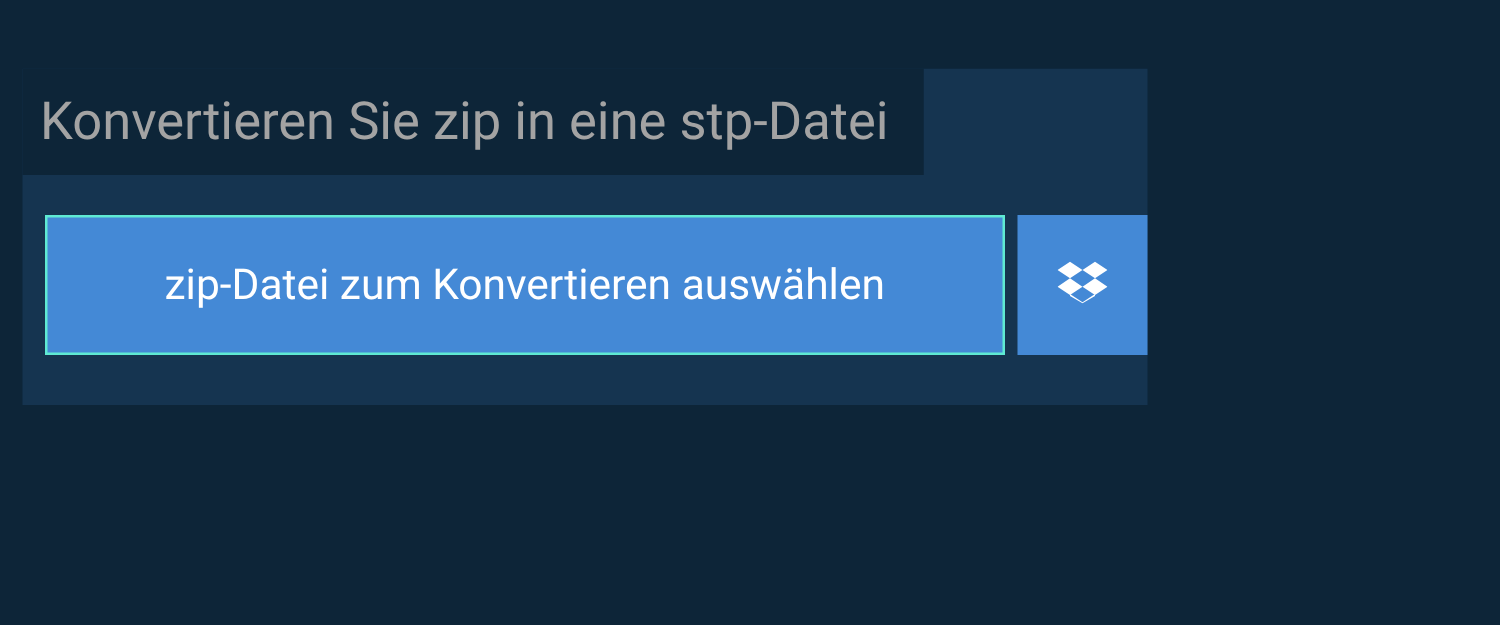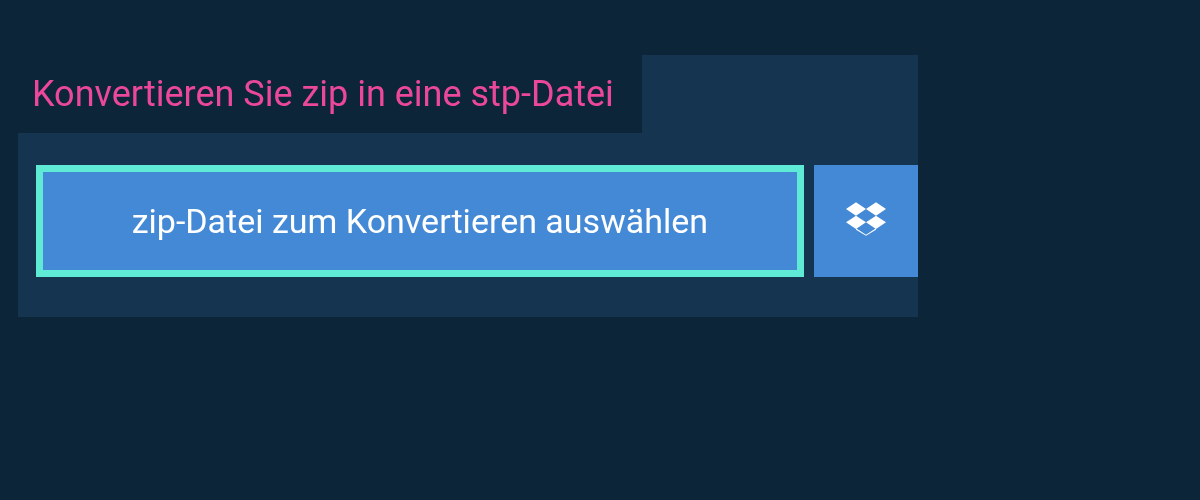--- a/index.html
+++ b/index.html
@@ -19,32 +19,32 @@
       margin: 55px 0 0 18px;
       width: 900px;
       padding-bottom: 40px;
     }
     .title-bar {
       background-color: #0d2538;
       display: inline-block;
       padding: 18px 28px 18px 14px;
     }
     .title-text {
-      color: #ec4899;
-      font-size: 36px;
+      color: #a3a3a3;
+      font-size: 42px;
       font-weight: 400;
     }
     .button-row {
       display: flex;
       gap: 10px;
       margin: 32px 0 0 18px;
     }
     .select-file-button {
       background-color: #4489d6;
-      border: 7px solid #5eead4;
+      border: 2px solid #5eead4;
       height: 112px;
       width: 852px;
       display: flex;
       align-items: center;
       justify-content: center;
       cursor: pointer;
     }
     .select-file-label {
       color: #ffffff;
       font-size: 34px;

